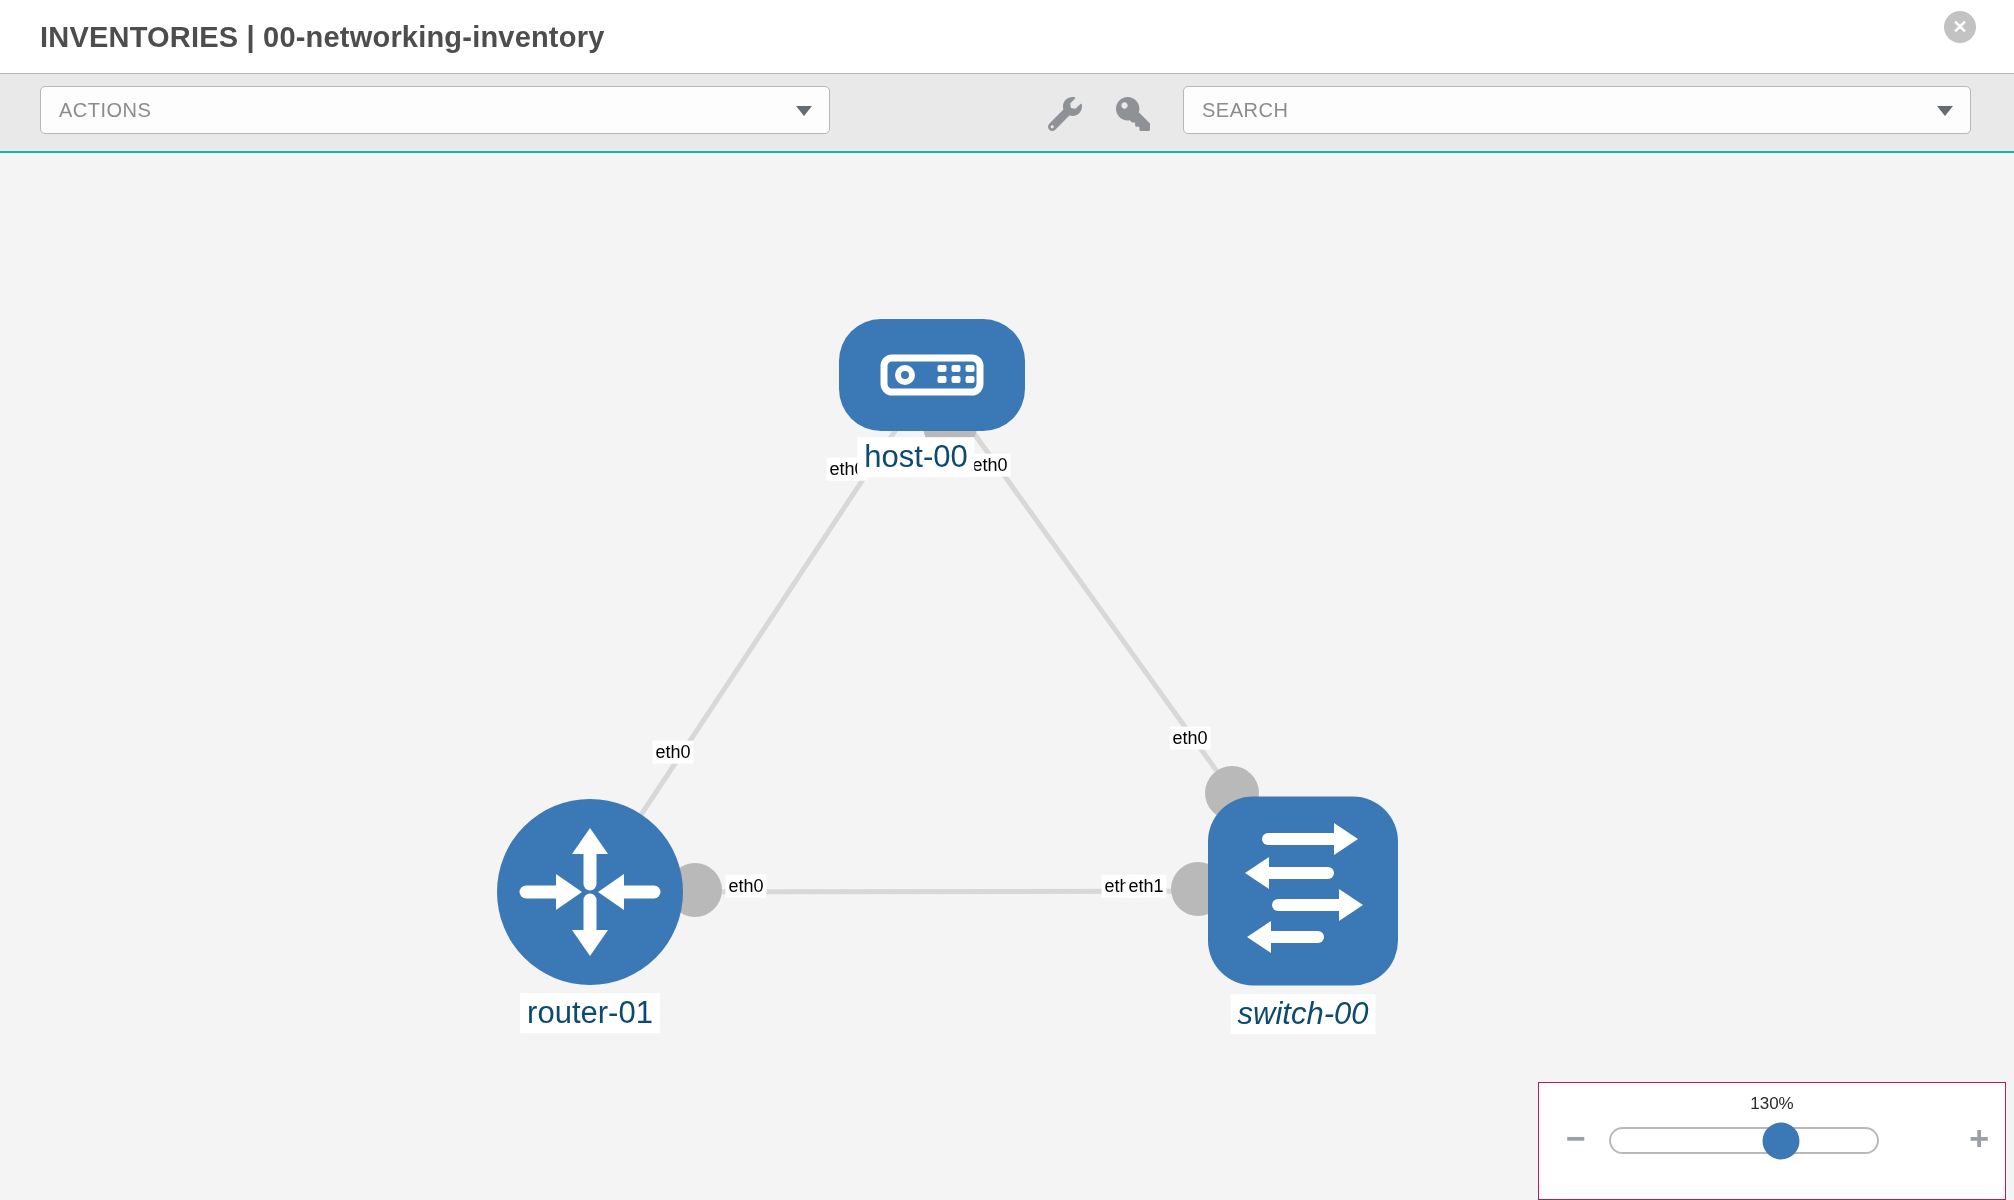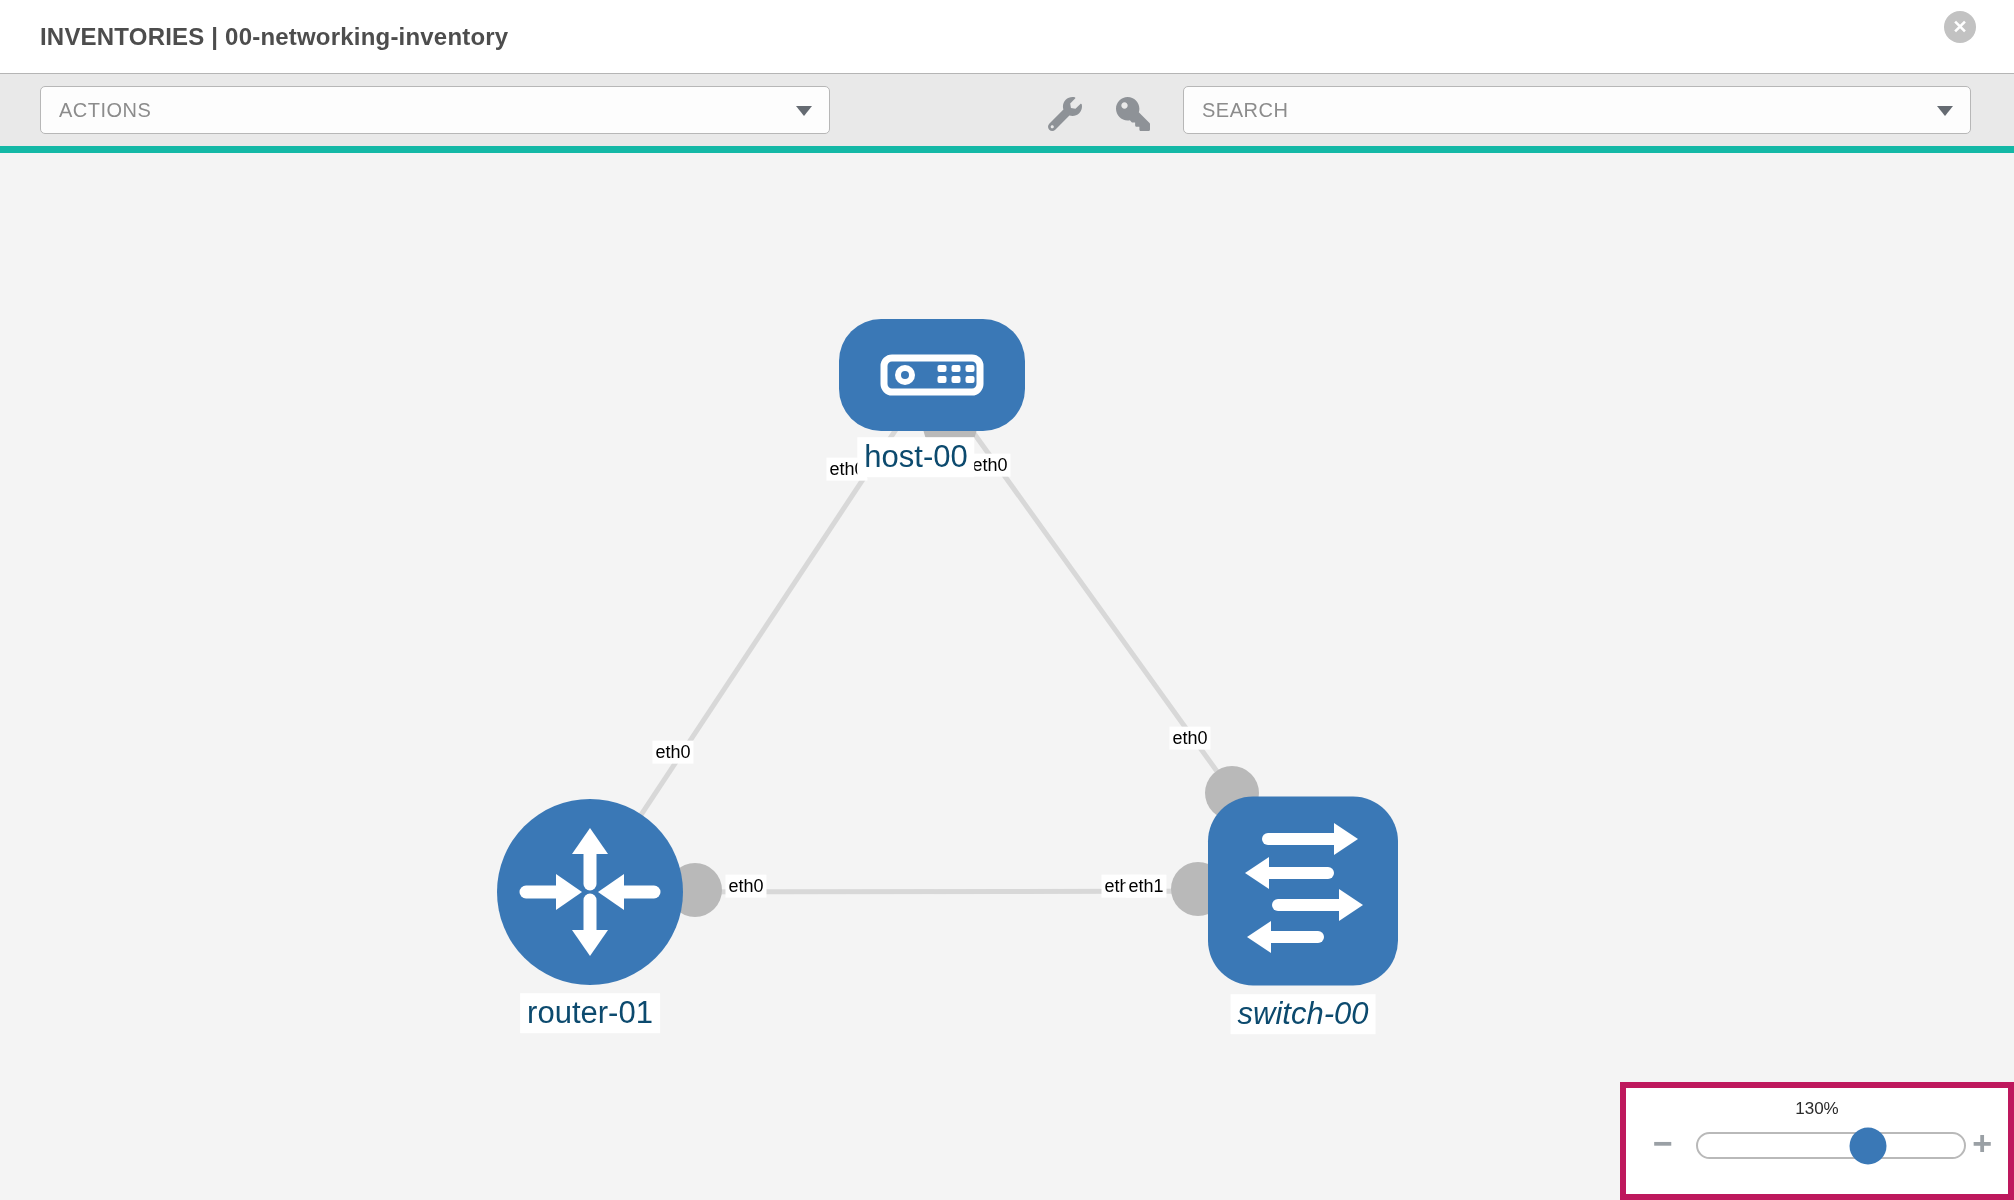--- a/index.html
+++ b/index.html
@@ -2,28 +2,28 @@
 <html><head>
 <meta charset="utf-8">
 <style>
   html,body{margin:0;padding:0;background:#fff;}
   *{box-sizing:border-box;font-family:"Liberation Sans",sans-serif;}
   .app{position:relative;width:2014px;height:1200px;overflow:hidden;background:#fff;}
 
   
   .header{position:absolute;left:0;top:0;width:2014px;height:73px;background:#fff;}
   .page-title{position:absolute;left:40px;top:50%;transform:translateY(-50%);
-    font-size:24px;font-weight:700;color:#4d4d4d;letter-spacing:.2px;margin:0;}
+    font-size:29px;font-weight:700;color:#4d4d4d;letter-spacing:.2px;margin:0;}
   .close-btn{position:absolute;right:38px;top:11px;width:32px;height:32px;border-radius:50%;
     background:#c2c2c2;display:flex;align-items:center;justify-content:center;cursor:pointer;}
   .close-x{color:#fff;font-size:18px;font-weight:700;line-height:1;}
 
   
   .toolbar{position:absolute;left:0;top:73px;width:2014px;height:80px;background:#e9e9e9;
-    border-top:1px solid #b5b5b5;border-bottom:7px solid #14b8a6;}
+    border-top:1px solid #b5b5b5;border-bottom:2px solid #14b8a6;}
   .dropdown{position:absolute;top:12px;height:48px;background:#fdfdfd;border:1px solid #b7b7b7;
     border-radius:5px;display:flex;align-items:center;padding:0 18px;cursor:pointer;}
   .dropdown .dd-label{font-size:20px;color:#8c8c8c;letter-spacing:.5px;}
   .dropdown .caret{position:absolute;right:17px;top:50%;margin-top:-4px;width:0;height:0;
     border-left:8px solid transparent;border-right:8px solid transparent;border-top:10px solid #656b72;}
   .dd-actions{left:40px;width:790px;}
   .dd-search{left:1183px;width:788px;}
   .tool-icon{position:absolute;top:0;height:80px;display:flex;align-items:center;cursor:pointer;}
   .tool-icon svg{display:block;}
   .icon-wrench{left:1048px;}
@@ -31,22 +31,22 @@
 
   
   .canvas{position:absolute;left:0;top:153px;width:2014px;height:1047px;background:#f4f4f4;overflow:hidden;}
   #topo-svg{position:absolute;left:0;top:0;}
   .port-label{position:absolute;transform:translate(-50%,-50%);background:#fff;color:#000000;
     font-size:18px;line-height:1.15;padding:1px 3px;white-space:nowrap;}
   .node-label{position:absolute;transform:translate(-50%,-50%);background:#fff;color:#0c4a6e;
     font-size:31px;line-height:1.15;padding:2px 7px;white-space:nowrap;text-align:center;}
 
   
-  .zoom-panel{position:absolute;right:0;bottom:0;width:394px;height:118px;background:#fff;
-    border:6px solid #be185d;}
+  .zoom-panel{position:absolute;right:8px;bottom:0;width:468px;height:118px;background:#fff;
+    border:1px solid #be185d;}
   .zoom-value{position:absolute;left:0;top:11px;width:100%;text-align:center;font-size:17px;color:#2b2b2b;}
   .zoom-btn{position:absolute;font-size:34px;font-weight:700;color:#9aa0a5;line-height:1;cursor:pointer;user-select:none;}
   .zoom-out{left:27px;top:38px;}
   .zoom-in{right:16px;top:38px;}
   .zoom-slider{position:absolute;left:70px;top:44px;width:270px;height:27px;background:#fff;
     border:2px solid #b9b9b9;border-radius:14px;cursor:pointer;}
   .zoom-thumb{position:absolute;top:50%;width:37px;height:37px;border-radius:50%;
     transform:translate(-50%,-50%);cursor:grab;}
 </style>
 </head>

